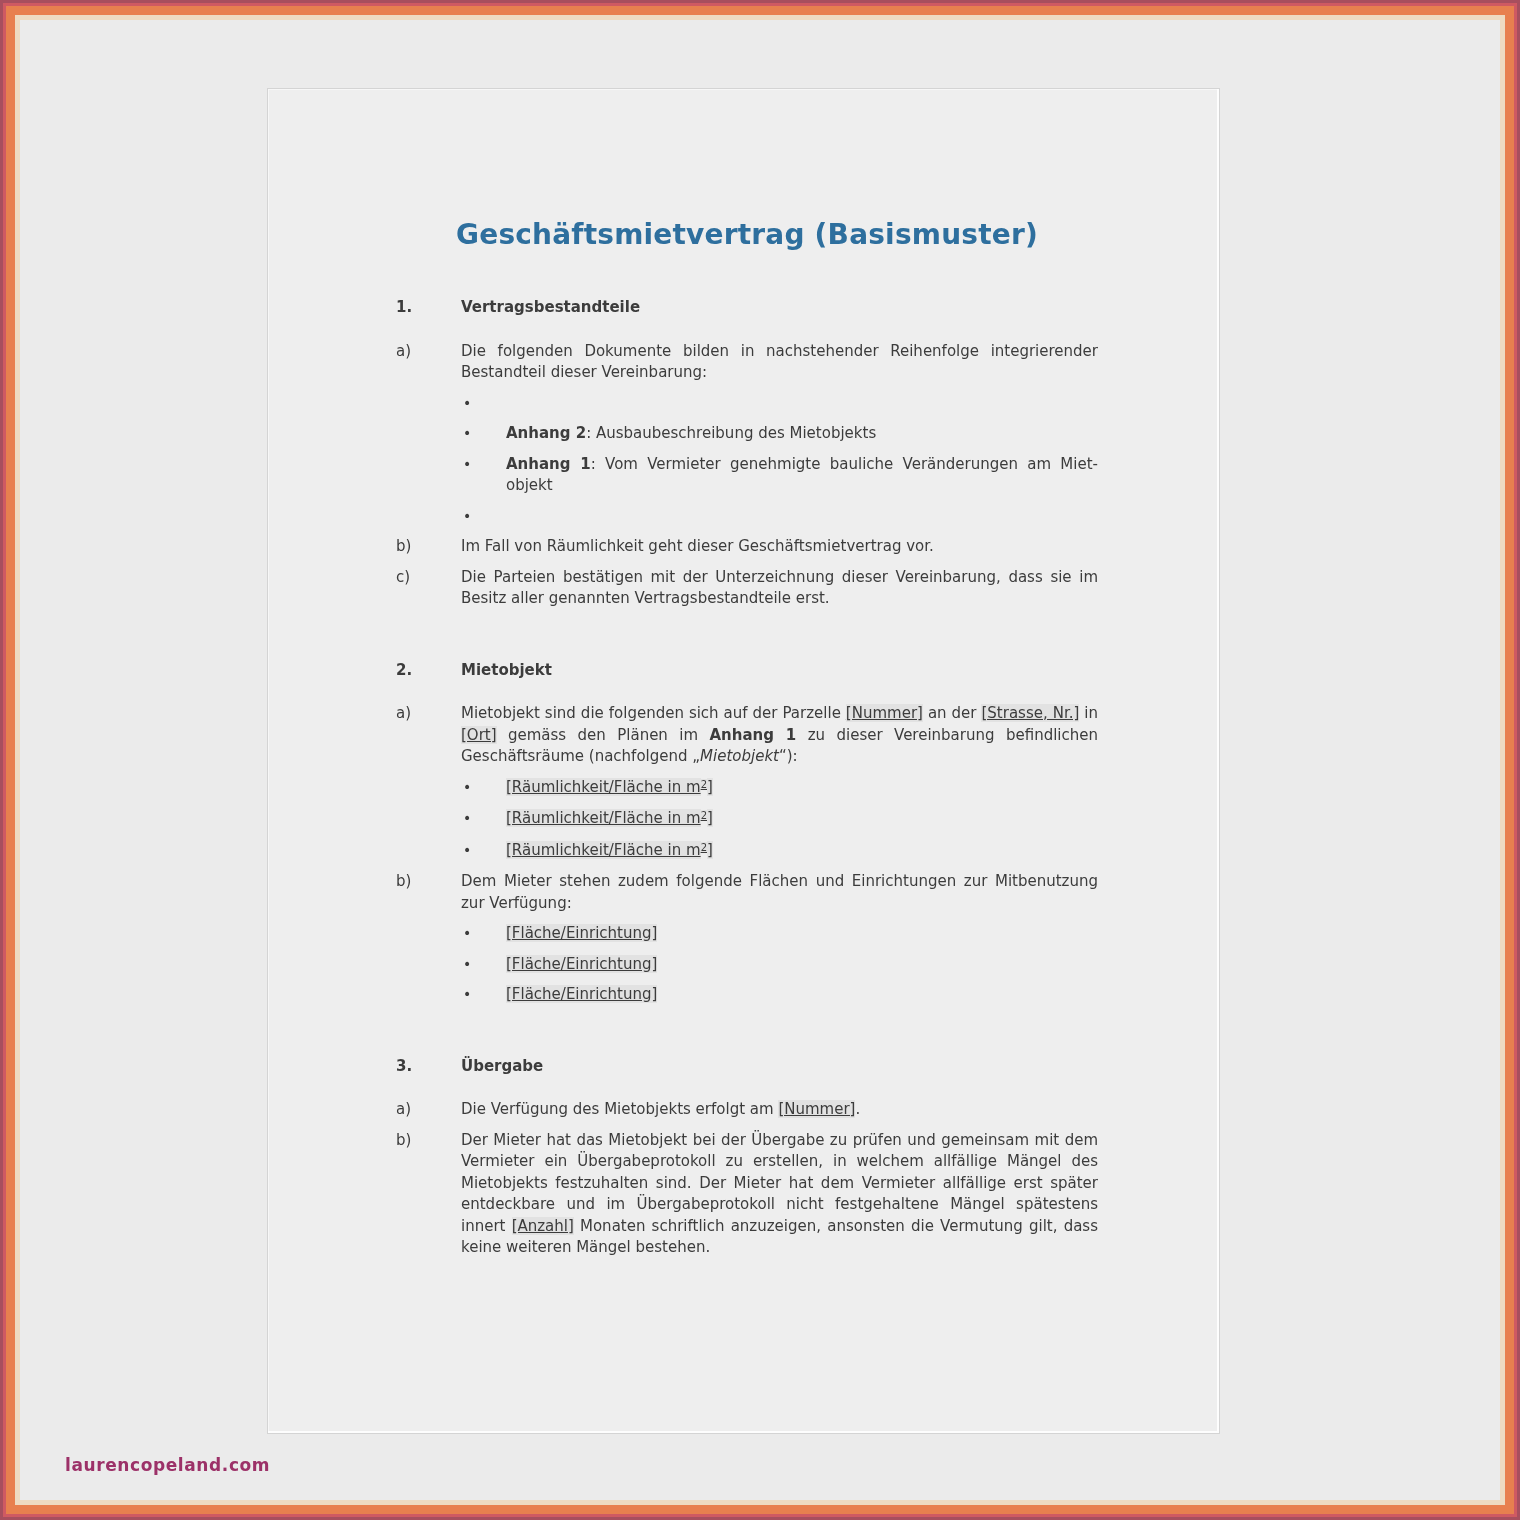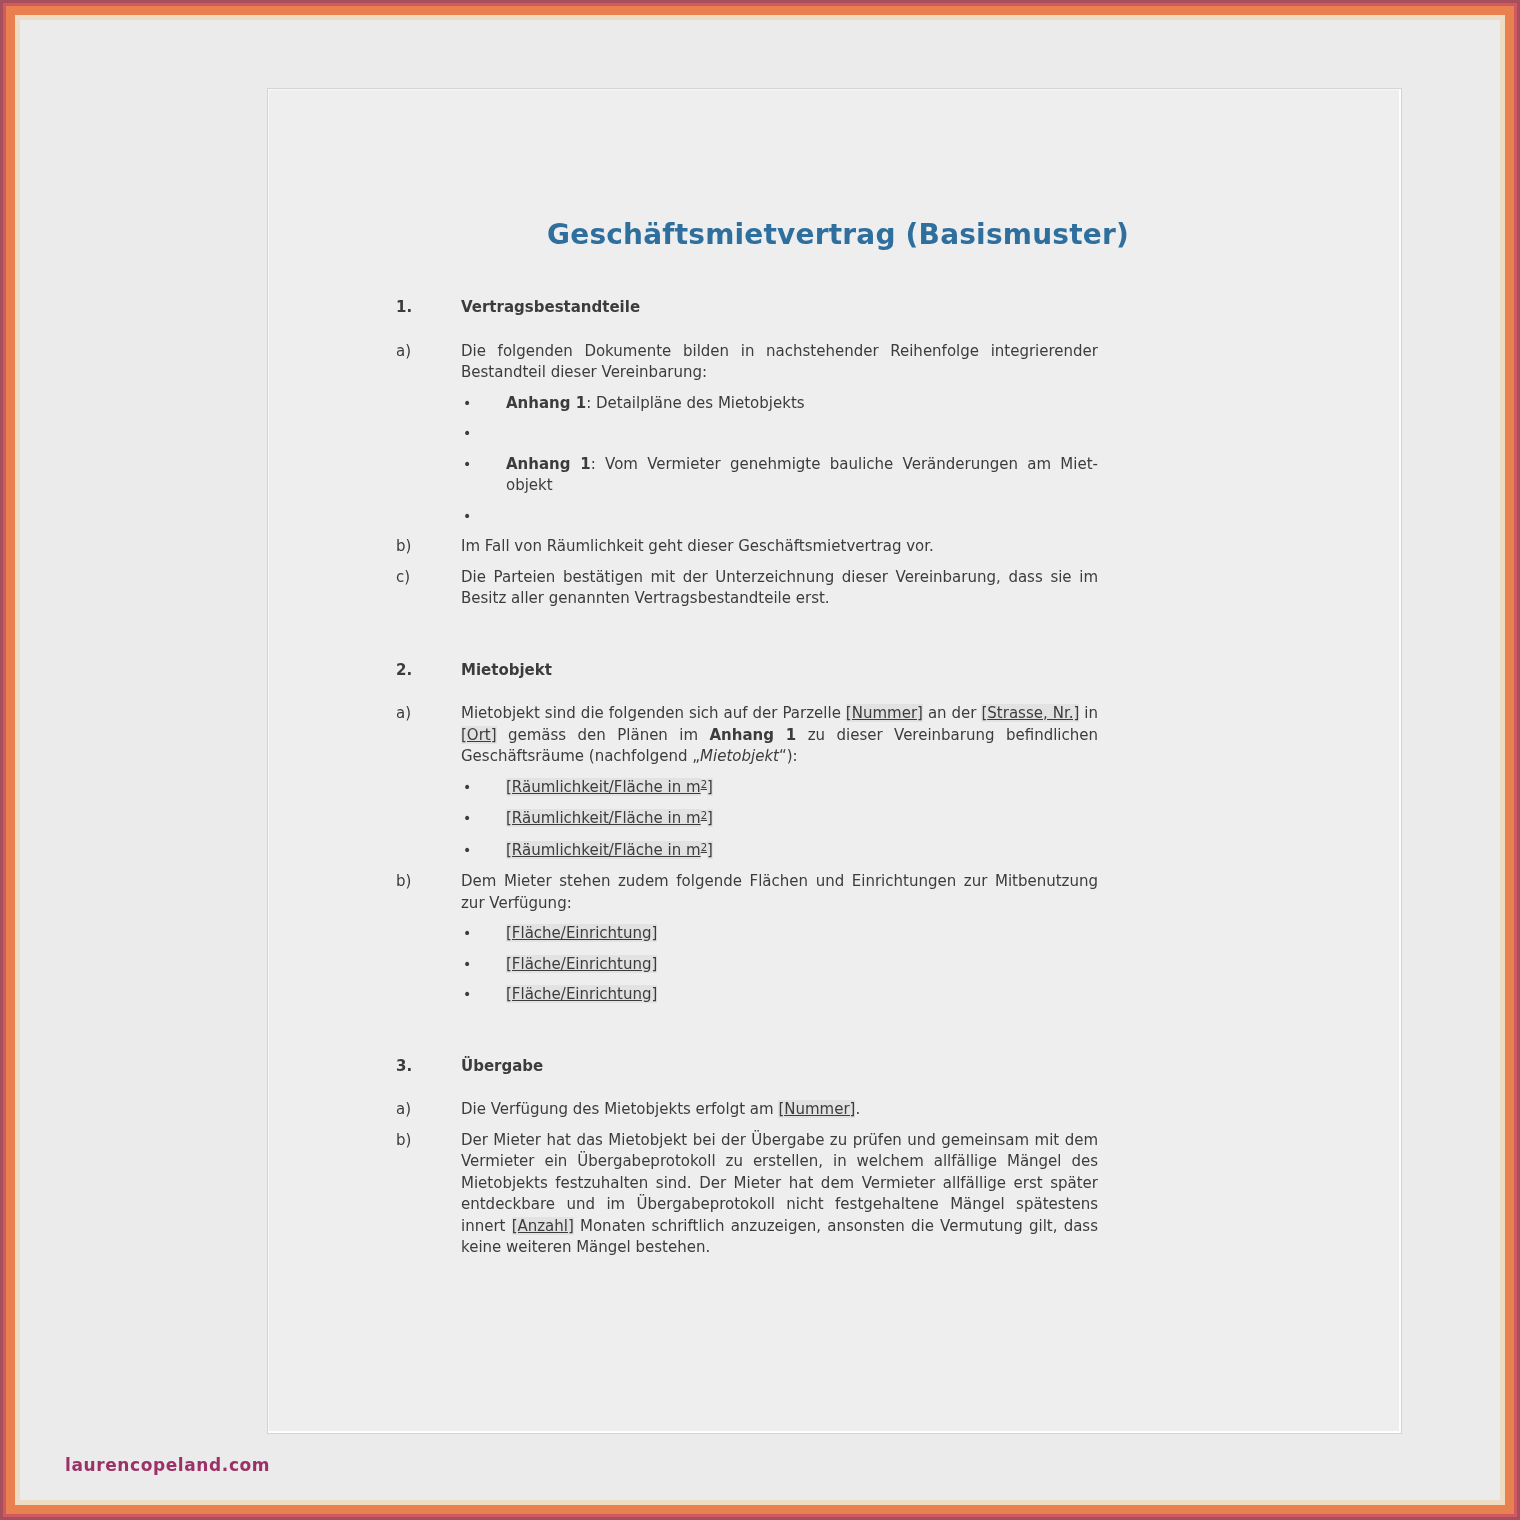--- a/index.html
+++ b/index.html
@@ -29,21 +29,21 @@
     box-shadow:
       inset 0 0 0 3px  var(--frame-dark-red),
       inset 0 0 0 6px  var(--frame-red),
       inset 0 0 0 15px var(--frame-orange),
       inset 0 0 0 20px var(--frame-cream);
   }
   
   .page{
     position:absolute;
     left:267px;top:88px;
-    width:1135px;height:1346px;
+    width:953px;height:1346px;
     background:var(--page-bg);
     border:1px solid var(--page-border);
     box-shadow:inset -2px -2px 0 rgba(255,255,255,.85), inset 1px 1px 0 rgba(255,255,255,.55);
     padding:130px 121px 0 128px;
     font-size:15px;
     line-height:21.5px;
   }
   .title{
     text-align:center;
     font-size:28px;
@@ -107,25 +107,25 @@
   </div>
 
   <div class="row">
     <span class="label">a)</span>
     <p class="content"><span>Die folgenden Dokumente bilden in nachstehender Reihenfolge integrierender Bestandteil dieser Vereinbarung:</span></p>
   </div>
 
   <div class="row bullet">
     <span class="label"></span>
     <span class="dot">•</span>
-    <p class="content"><span class="seg-b">Anhang 1</span><span>: Detailpläne des Mietobjekts</span></p>
-  </div>
-  <div class="row bullet">
-    <span class="label"></span>
-    <span class="dot">•</span>
+  </div>
+  <div class="row bullet">
+    <span class="label"></span>
+    <span class="dot">•</span>
+    <p class="content"><span class="seg-b">Anhang 2</span><span>: Ausbaubeschreibung des Mietobjekts</span></p>
   </div>
   <div class="row bullet">
     <span class="label"></span>
     <span class="dot">•</span>
     <p class="content"><span class="seg-b">Anhang 1</span><span>: Vom Vermieter genehmigte bauliche Veränderungen am Miet­objekt</span></p>
   </div>
   <div class="row bullet">
     <span class="label"></span>
     <span class="dot">•</span>
   </div>

